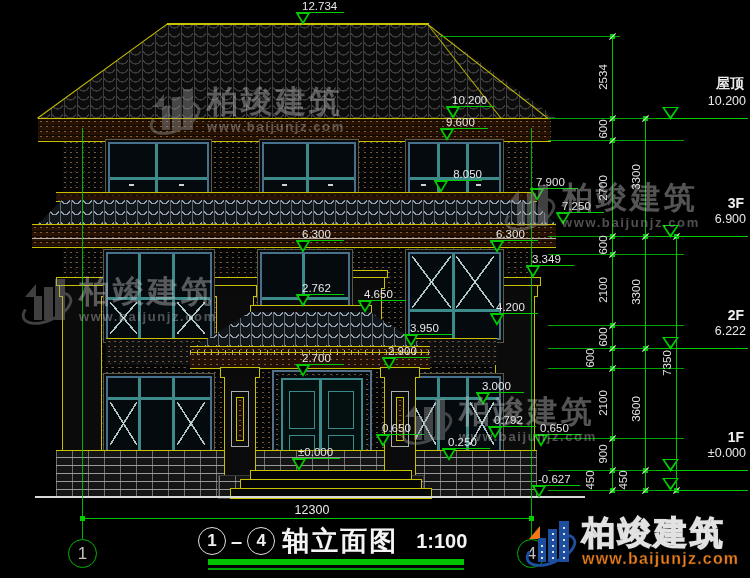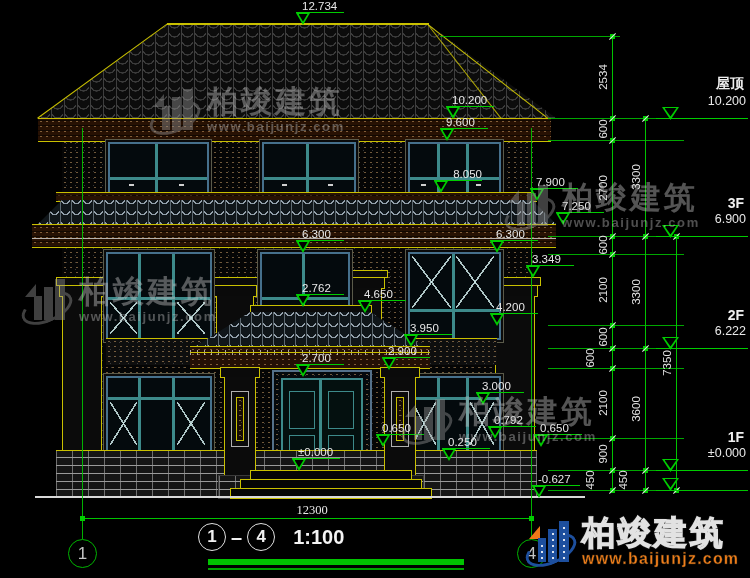--- a/index.html
+++ b/index.html
@@ -237,30 +237,31 @@
   <div class="bubble" style="left:68px;top:539px;">
       <span>1</span>
     </div>
   <div class="bubble" style="left:517px;top:539px;">
       <span>4</span>
     </div>
 
   <div class="gline" style="left:82px;top:518px;width:450px;height:1px;z-index:20;"></div>
   <div class="tick-sq" style="left:80px;top:516px;z-index:20;"></div>
   <div class="tick-sq" style="left:529px;top:516px;z-index:20;"></div>
-  <div class="abs" style="left:282px;top:503px;width:60px;text-align:center;font-size:12.5px;color:#e8e8e8;z-index:20;font-family:Liberation Serif, serif;">12300</div>
+  <div class="abs" style="left:282px;top:503px;width:60px;text-align:center;font-size:12.5px;color:#e8e8e8;z-index:20;">12300</div>
 
   <div id="title">
     <span class="tbub">
         <span>1</span>
       </span>
     <span class="tdash">–</span>
     <span class="tbub">
         <span>4</span>
       </span>
+    <span class="tname">轴立面图</span>
     <span class="tscale">1:100</span>
   </div>
   <div class="abs" style="left:208px;top:559px;width:256px;height:6px;background:#00c400;z-index:25;"></div>
   <div class="abs" style="left:208px;top:568px;width:256px;height:2px;background:#00a400;z-index:25;"></div>
 
   <div id="brand">
     <div class="logo color">
       <div class="sw"></div>
         <div class="wedge"></div>
         <div class="b1"></div>

